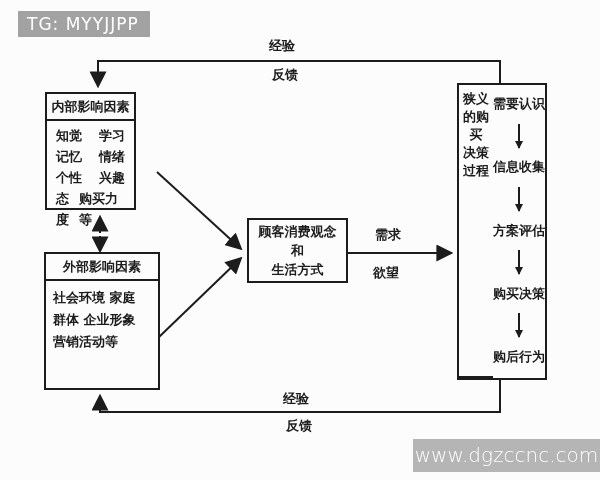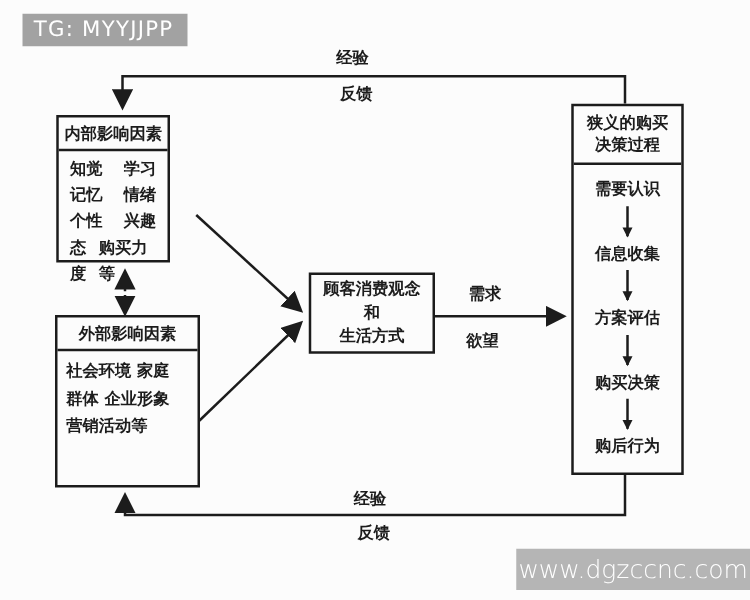--- a/index.html
+++ b/index.html
@@ -26,21 +26,21 @@
     padding:4px 2px 3px 2px;
   }
   .internal{left:45px;top:92px;width:91px;height:118px;}
   .internal .node-body{padding:4px 9px 0 9px;}
   .row2{display:flex;justify-content:space-between;line-height:21px;}
   .external{left:44px;top:252px;width:116px;height:138px;}
   .external .node-body{padding:6px 6px 0 7px;}
   .line1{line-height:22px;white-space:nowrap;}
   .middle{left:247px;top:218px;width:101px;height:65px;
     display:flex;flex-direction:column;justify-content:center;text-align:center;line-height:19px;}
-  .rightbox{left:457px;top:83px;width:90px;height:297px;display:flex;flex-direction:column;}
+  .rightbox{left:457px;top:83px;width:90px;height:297px;display:flex;}
   .rightbox .node-title{line-height:18px;padding:5px 2px 4px 2px;}
   .steps{flex:1;display:flex;flex-direction:column;align-items:center;
     justify-content:space-between;padding:10px 0 12px 0;}
   .step{white-space:nowrap;}
   .step-arrow{width:2px;height:24px;background:#1c1c1c;position:relative;margin:1px 0;}
   .step-arrow::after{
     content:"";position:absolute;left:-3px;bottom:-1px;
     border-left:4px solid transparent;border-right:4px solid transparent;
     border-top:8px solid #1c1c1c;
   }

